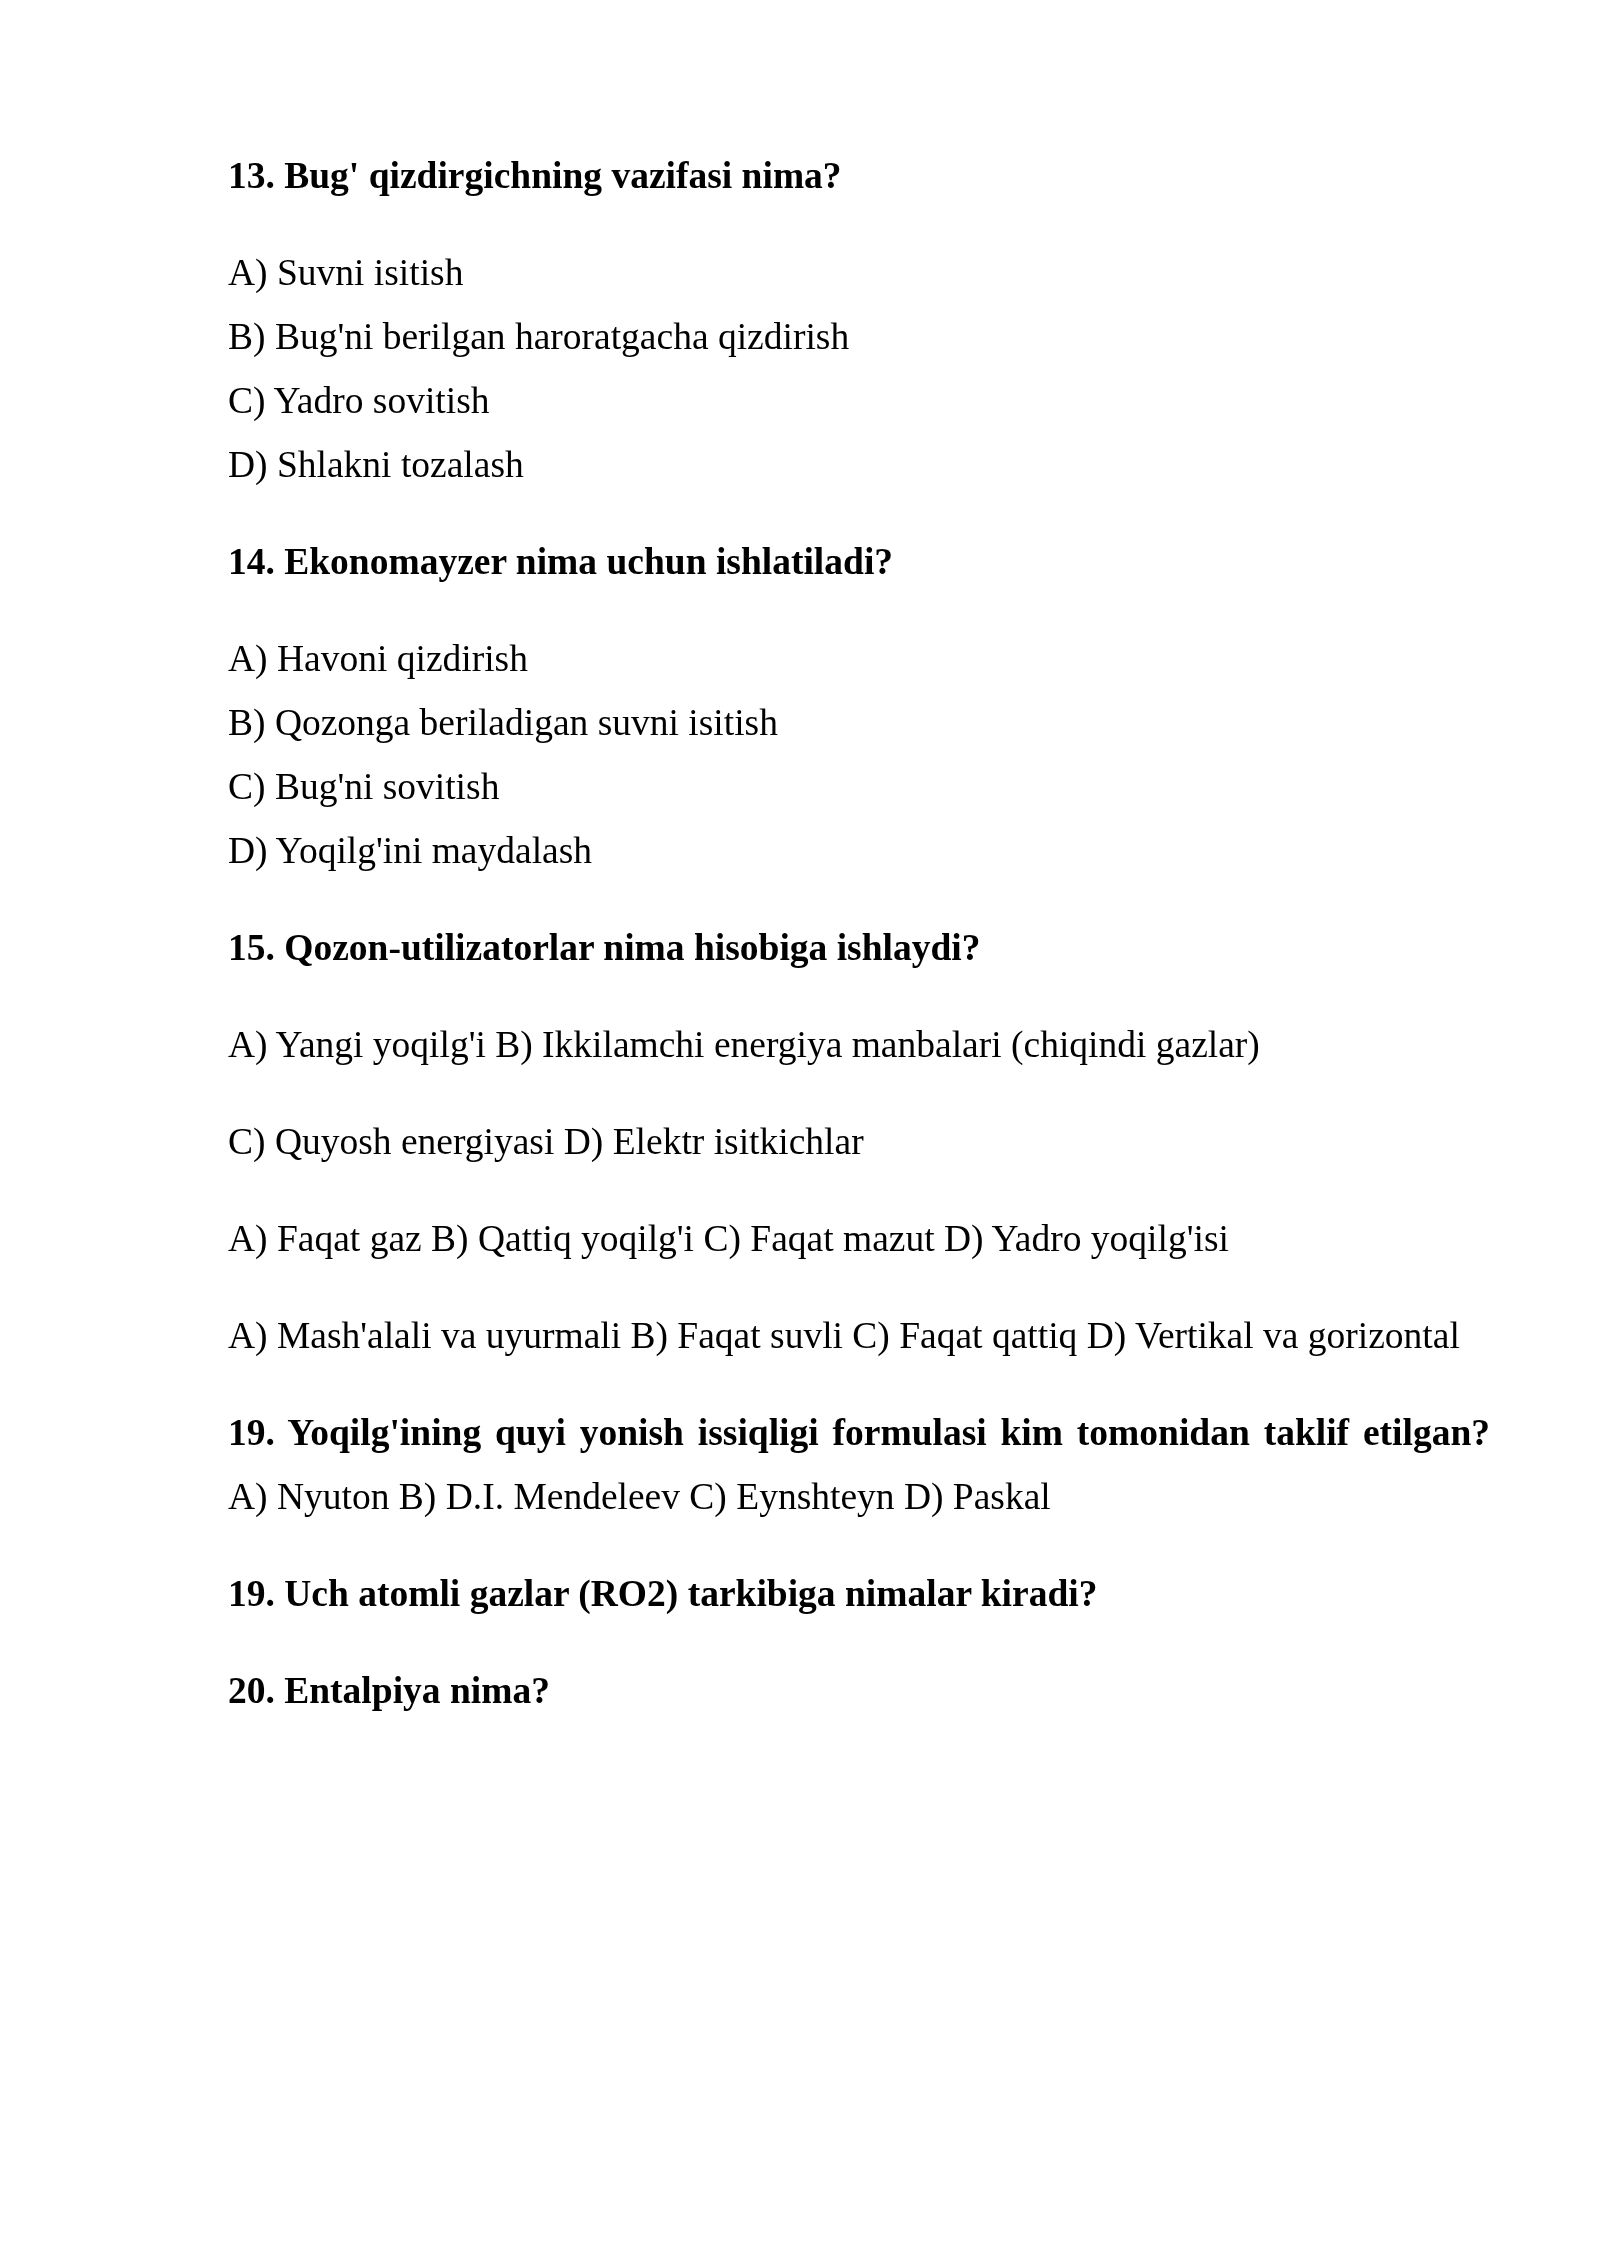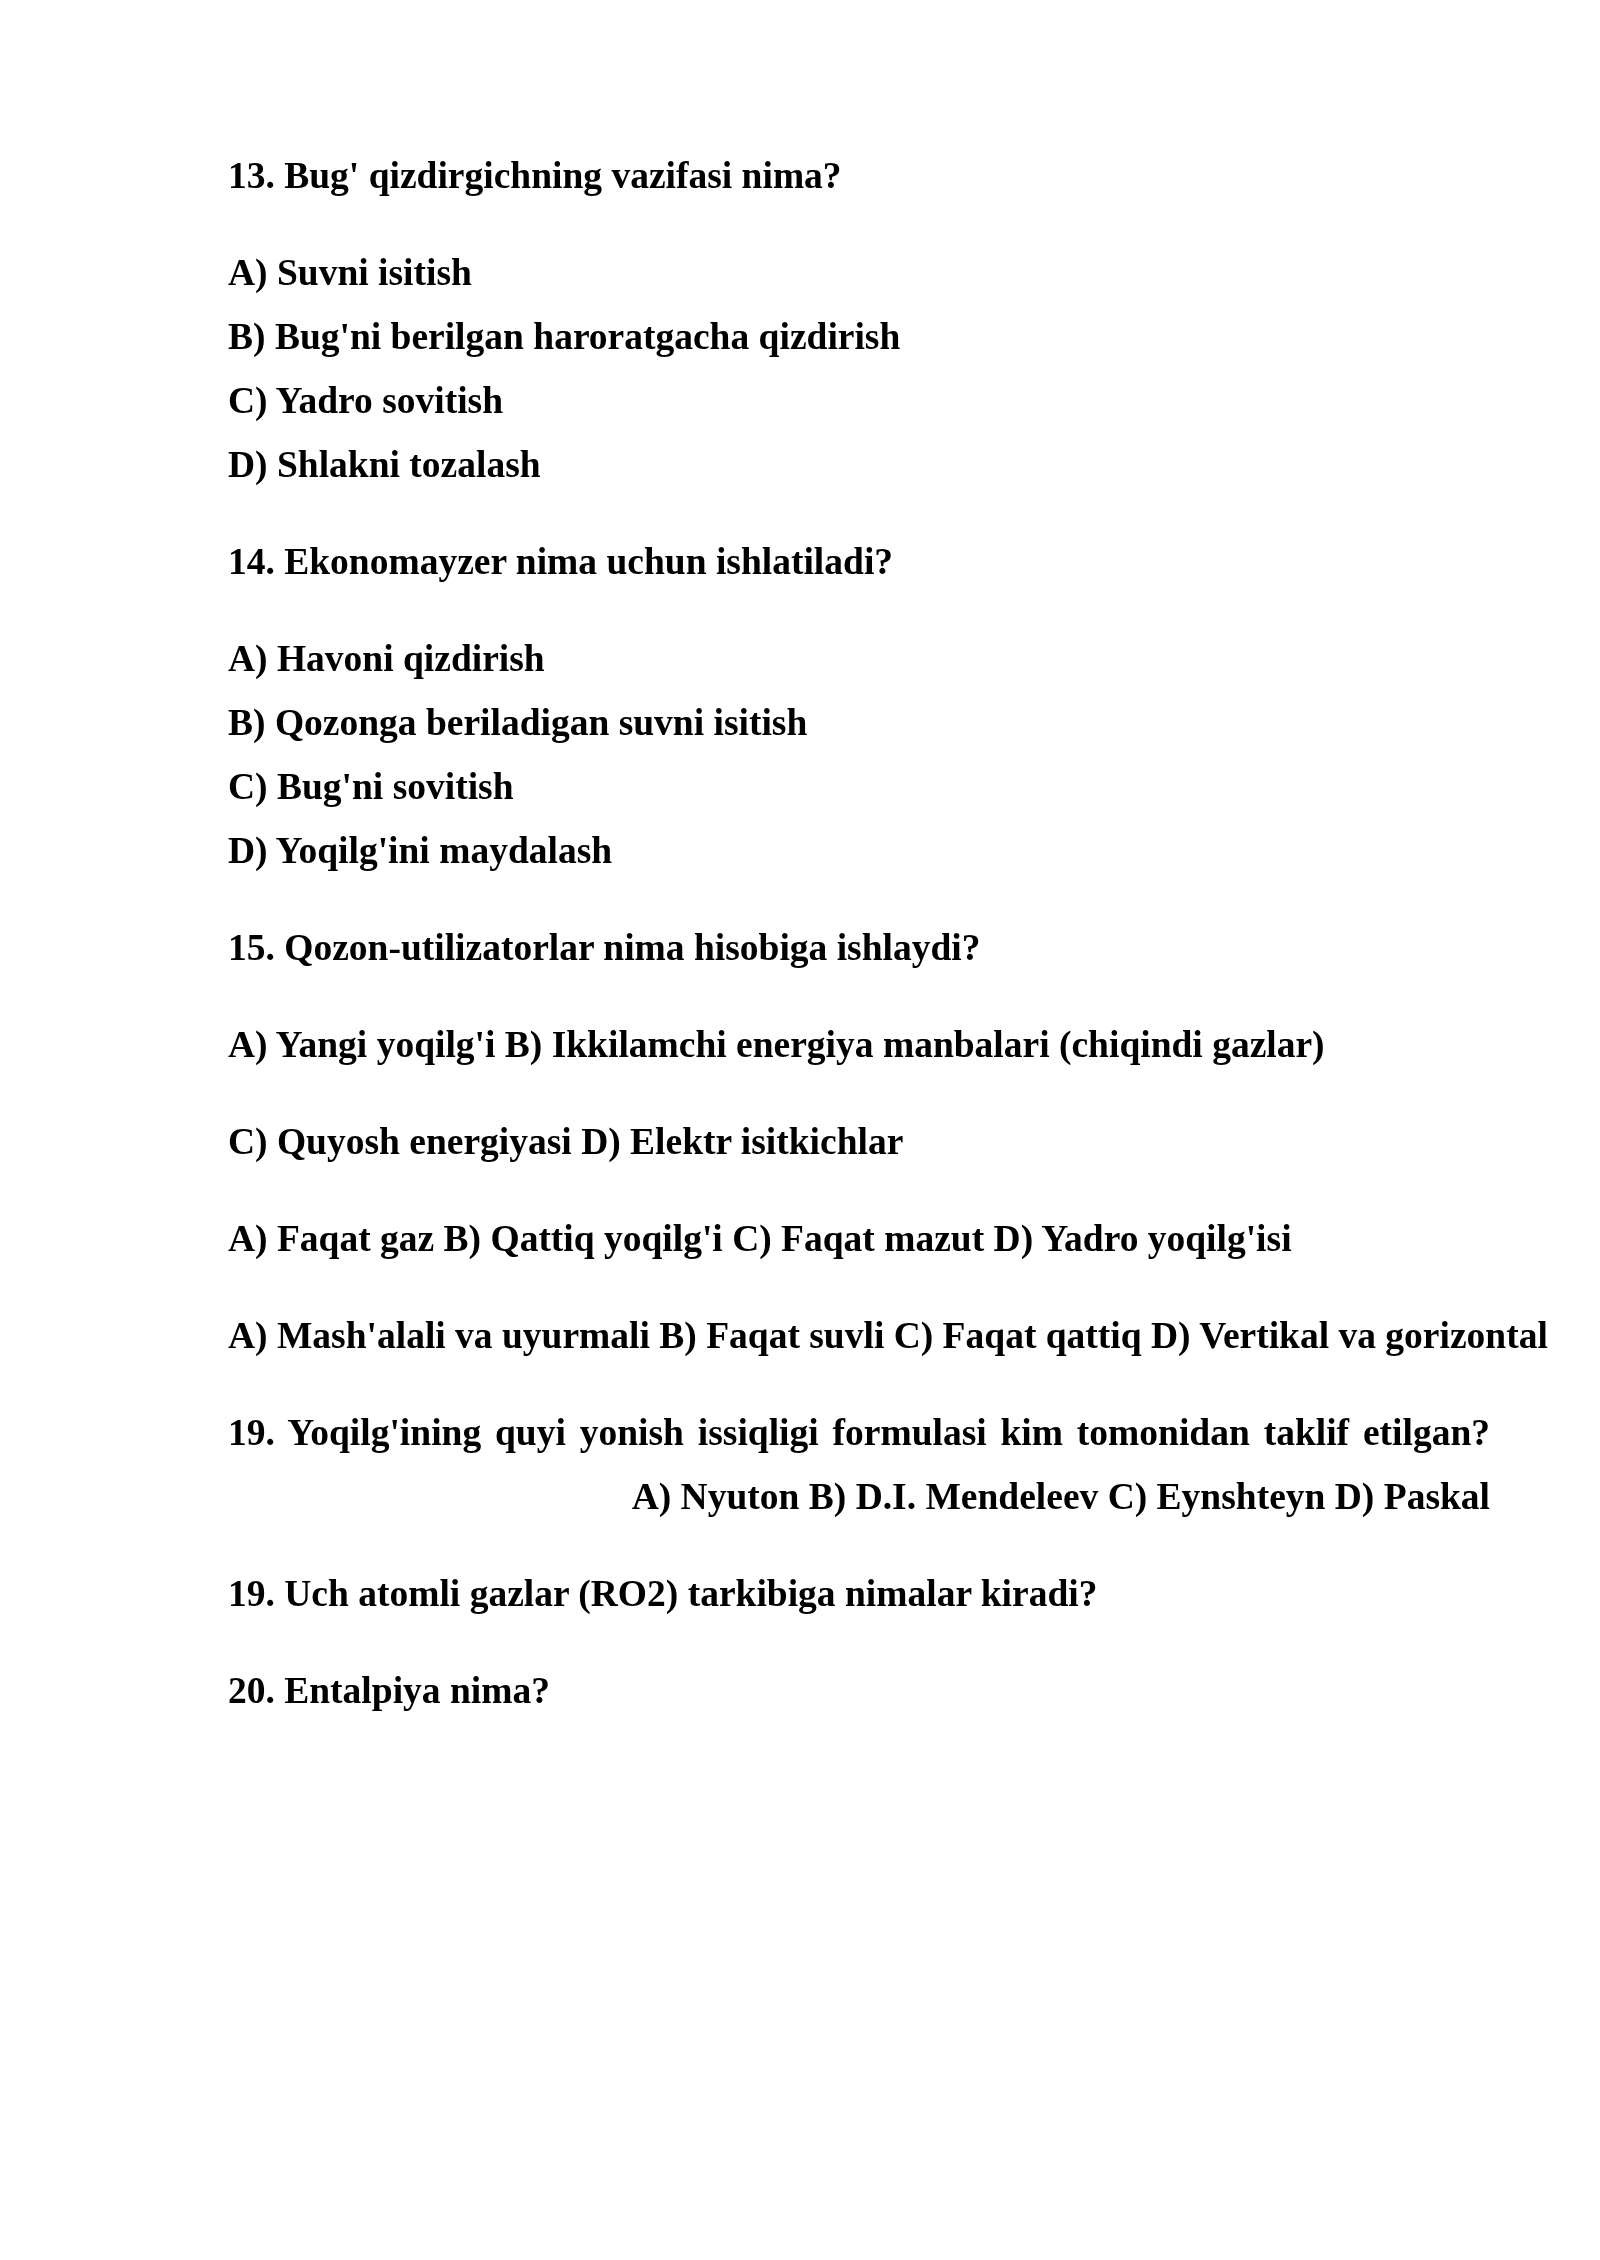--- a/index.html
+++ b/index.html
@@ -19,39 +19,38 @@
   .content {
     box-sizing: content-box;
     padding: 144px 110px 0 228px;
     width: 1262px;
   }
   .para {
     margin: 33px 0 0 0;
     padding: 0;
     font-size: 37.5px;
     line-height: 64px;
-    font-weight: 700;
+    font-weight: 400;
     text-align: left;
   }
   .content > .question:first-child > .para:first-child {
     margin-top: 0;
   }
   .q-heading {
     font-weight: 700;
   }
   .q-heading.justified {
     text-align: justify;
     text-align-last: justify;
   }
   .nowrap {
     white-space: nowrap;
   }
   .q-options.tight {
     margin-top: 0;
-    text-align: right;
   }
   .option-line {
     line-height: 64px;
     white-space: nowrap;
   }
 </style>
 </head>
 <body>
 
 <div class="page">

